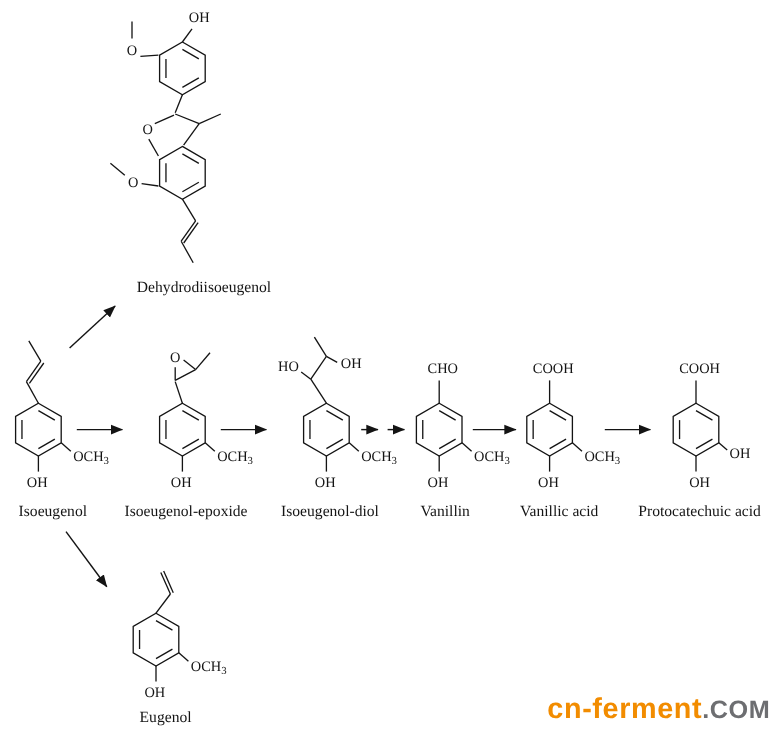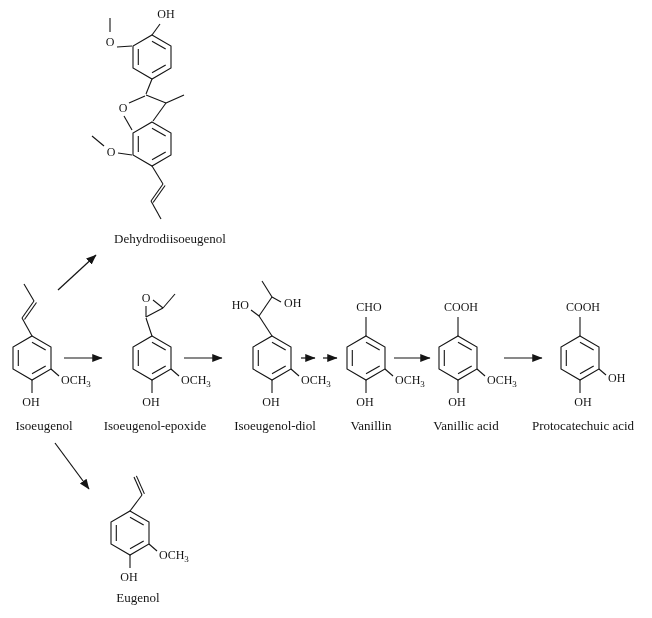--- a/index.html
+++ b/index.html
@@ -184,14 +184,17 @@
     <line x1="64" y1="358" x2="102" y2="358" marker-end="url(#arrow)"></line>
     <line x1="184" y1="358" x2="222" y2="358" marker-end="url(#arrow)"></line>
     <line x1="301" y1="358" x2="315" y2="358" marker-end="url(#arrow)"></line>
     <line x1="323" y1="358" x2="337" y2="358" marker-end="url(#arrow)"></line>
     <line x1="394" y1="358" x2="430" y2="358" marker-end="url(#arrow)"></line>
     <line x1="504" y1="358" x2="542" y2="358" marker-end="url(#arrow)"></line>
     <line x1="55" y1="443" x2="89" y2="489" marker-end="url(#arrow)"></line>
   </g>
 </svg>
 
-
+<div class="watermark">
+  <span class="brand">cn-ferment</span><span class="suffix">.COM</span>
 </div>
 
+</div>
+
 </body></html>

